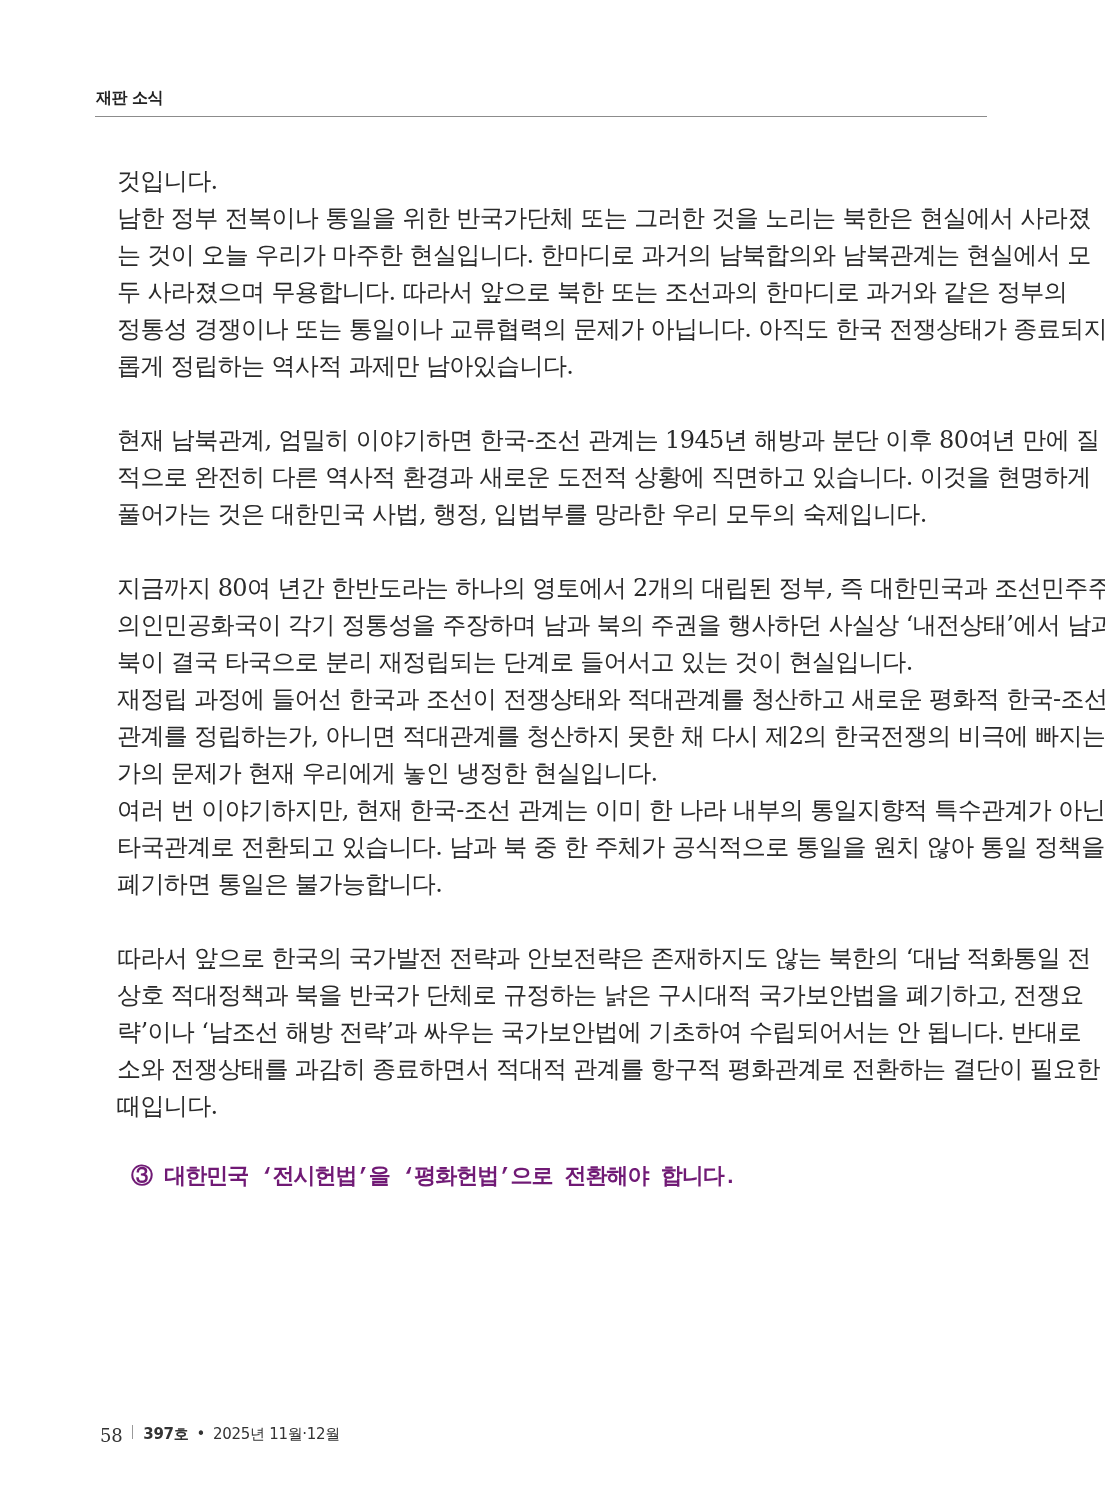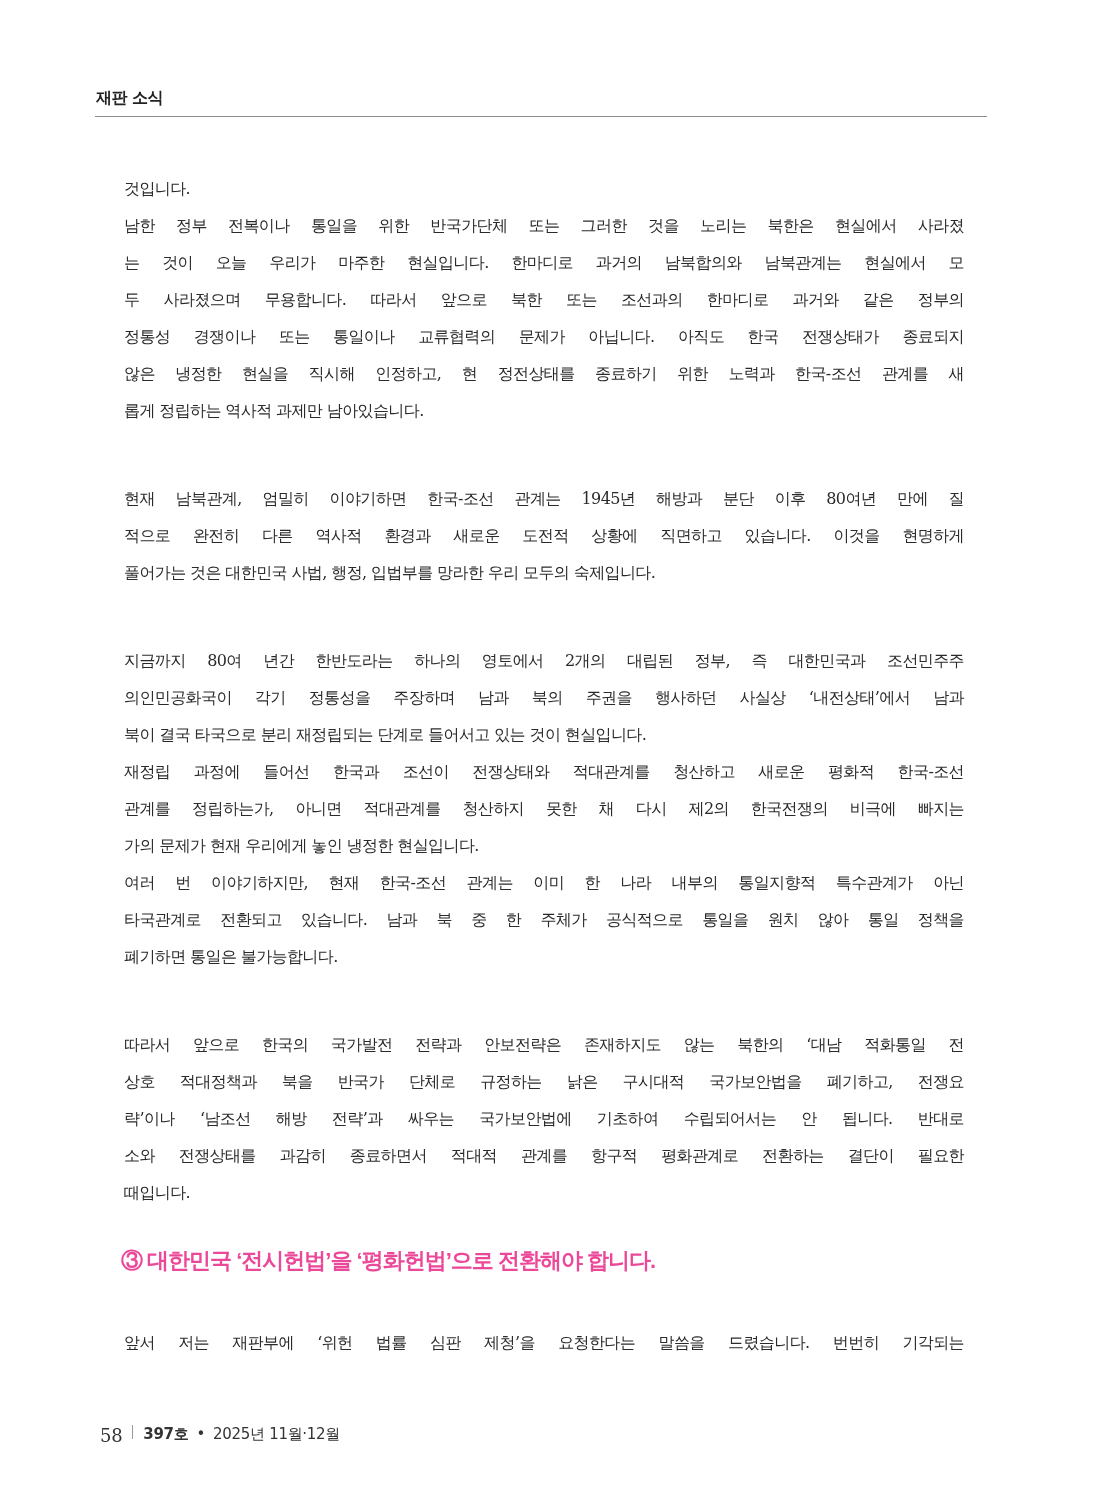--- a/index.html
+++ b/index.html
@@ -33,47 +33,47 @@
       height: 0;
       border-top: 1.5px solid #8c8c8c;
     }
     .body-col {
       position: absolute;
       left: 117px;
       top: 163px;
       width: 854px;
     }
     .para {
-      margin: 7px;
-      font-size: 16px;
+      margin: 0;
+      font-size: 24px;
       line-height: 37px;
       text-align: justify;
       text-align-last: left;
       letter-spacing: -0.6px;
       word-break: keep-all;
     }
     .line {
       display: block;
       text-align: justify;
       text-align-last: justify;
       white-space: nowrap;
       overflow: visible;
     }
     .line.last {
       text-align-last: left;
     }
     .gap { height: 37px; }
     .section-heading {
-      margin: 4px;
-      font-family: Liberation Sans, sans-serif;
+      margin: 14px;
+      font-family: Liberation Mono, monospace;
       font-weight: bold;
       font-size: 22px;
       line-height: 37px;
       letter-spacing: -1px;
-      color: #ec4899;
+      color: #701a75;
     }
     .folio {
       position: absolute;
       left: 100px;
       top: 1425px;
       font-family: "DejaVu Sans", "Liberation Sans", sans-serif;
       font-size: 15px;
       color: #333;
       display: flex;
       align-items: flex-start;
@@ -101,21 +101,20 @@
 <div class="head-rule"></div>
 
 <div class="body-col">
 
   <p class="para">
     <span class="line last">것입니다.</span>
     <span class="line">남한 정부 전복이나 통일을 위한 반국가단체 또는 그러한 것을 노리는 북한은 현실에서 사라졌</span>
     <span class="line">는 것이 오늘 우리가 마주한 현실입니다. 한마디로 과거의 남북합의와 남북관계는 현실에서 모</span>
     <span class="line">두 사라졌으며 무용합니다. 따라서 앞으로 북한 또는 조선과의 한마디로 과거와 같은 정부의</span>
     <span class="line">정통성 경쟁이나 또는 통일이나 교류협력의 문제가 아닙니다. 아직도 한국 전쟁상태가 종료되지</span>
-    <span class="line">않은 냉정한 현실을 직시해 인정하고, 현 정전상태를 종료하기 위한 노력과 한국-조선 관계를 새</span>
     <span class="line last">롭게 정립하는 역사적 과제만 남아있습니다.</span>
   </p>
 
   <div class="gap"></div>
 
   <p class="para">
     <span class="line">현재 남북관계, 엄밀히 이야기하면 한국-조선 관계는 1945년 해방과 분단 이후 80여년 만에 질</span>
     <span class="line">적으로 완전히 다른 역사적 환경과 새로운 도전적 상황에 직면하고 있습니다. 이것을 현명하게</span>
     <span class="line last">풀어가는 것은 대한민국 사법, 행정, 입법부를 망라한 우리 모두의 숙제입니다.</span>
   </p>
@@ -143,23 +142,20 @@
     <span class="line">소와 전쟁상태를 과감히 종료하면서 적대적 관계를 항구적 평화관계로 전환하는 결단이 필요한</span>
     <span class="line last">때입니다.</span>
   </p>
 
   <div style="height:20px;"></div>
 
   <h2 class="section-heading">③ 대한민국 ‘전시헌법’을 ‘평화헌법’으로 전환해야 합니다.</h2>
 
   <div style="height:34px;"></div>
 
-  <p class="para">
-    <span class="line">앞서 저는 재판부에 ‘위헌 법률 심판 제청’을 요청한다는 말씀을 드렸습니다. 번번히 기각되는</span>
-  </p>
 </div>
 
 <div class="folio">
   <span class="page-num">58</span>
   <span class="sep"></span>
   <span class="issue">397호</span>
   <span>•</span>
   <span>2025년 11월·12월</span>
 </div>
 

